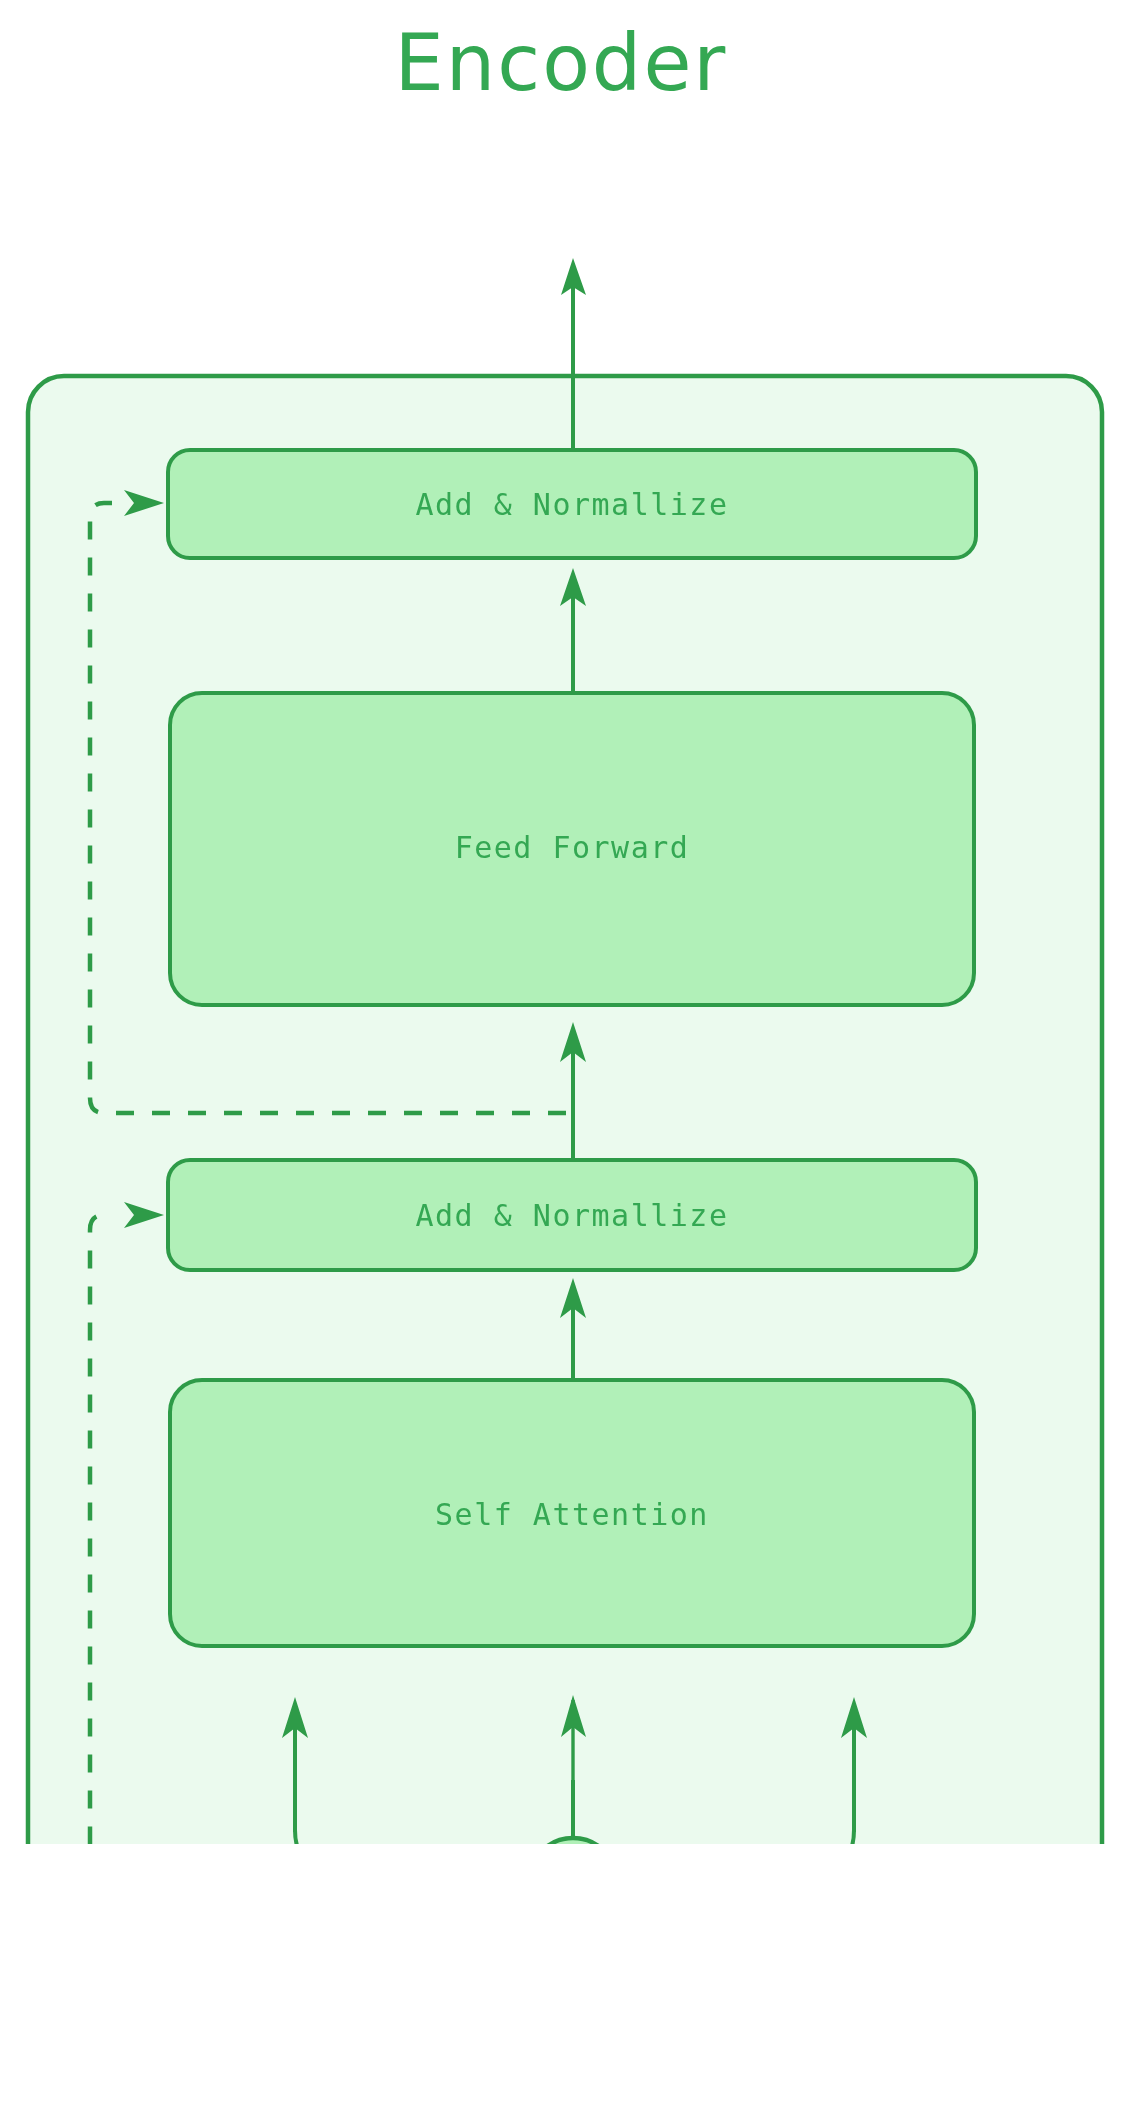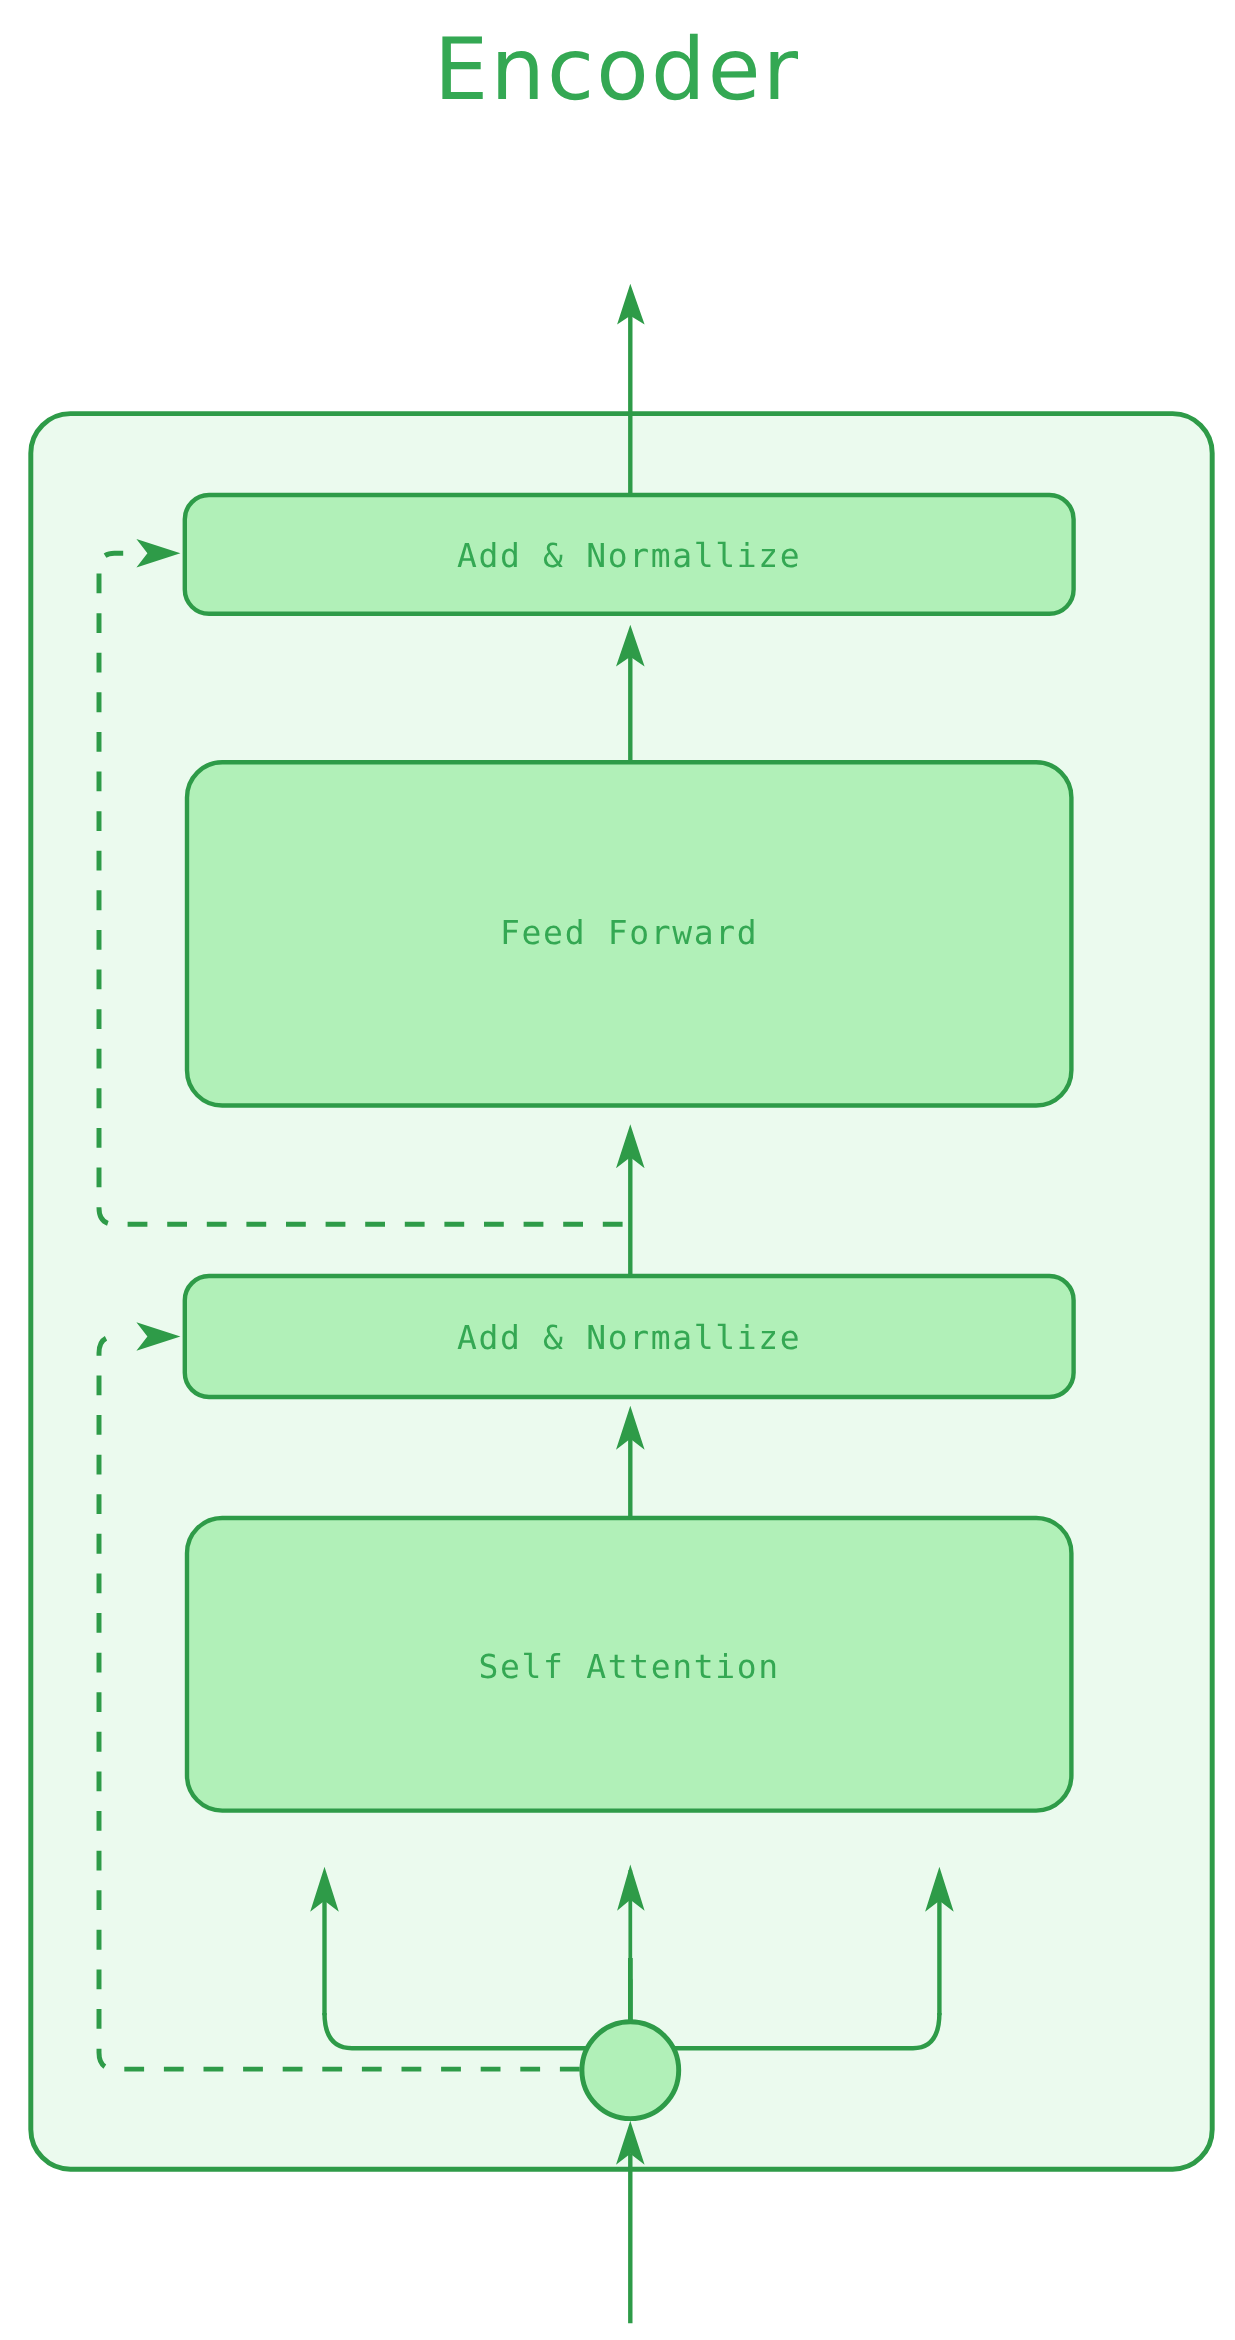--- a/index.html
+++ b/index.html
@@ -7,21 +7,21 @@
     margin: 0;
     padding: 0;
     background: #ffffff;
   }
   body {
     font-family: "DejaVu Sans", sans-serif;
   }
   .stage {
     position: relative;
     width: 1123px;
-    height: 2127px;
+    height: 1844px;
     background: #ffffff;
     overflow: hidden;
   }
   .diagram-svg {
     position: absolute;
     left: 0;
     top: 0;
     width: 1123px;
     height: 2127px;
   }

